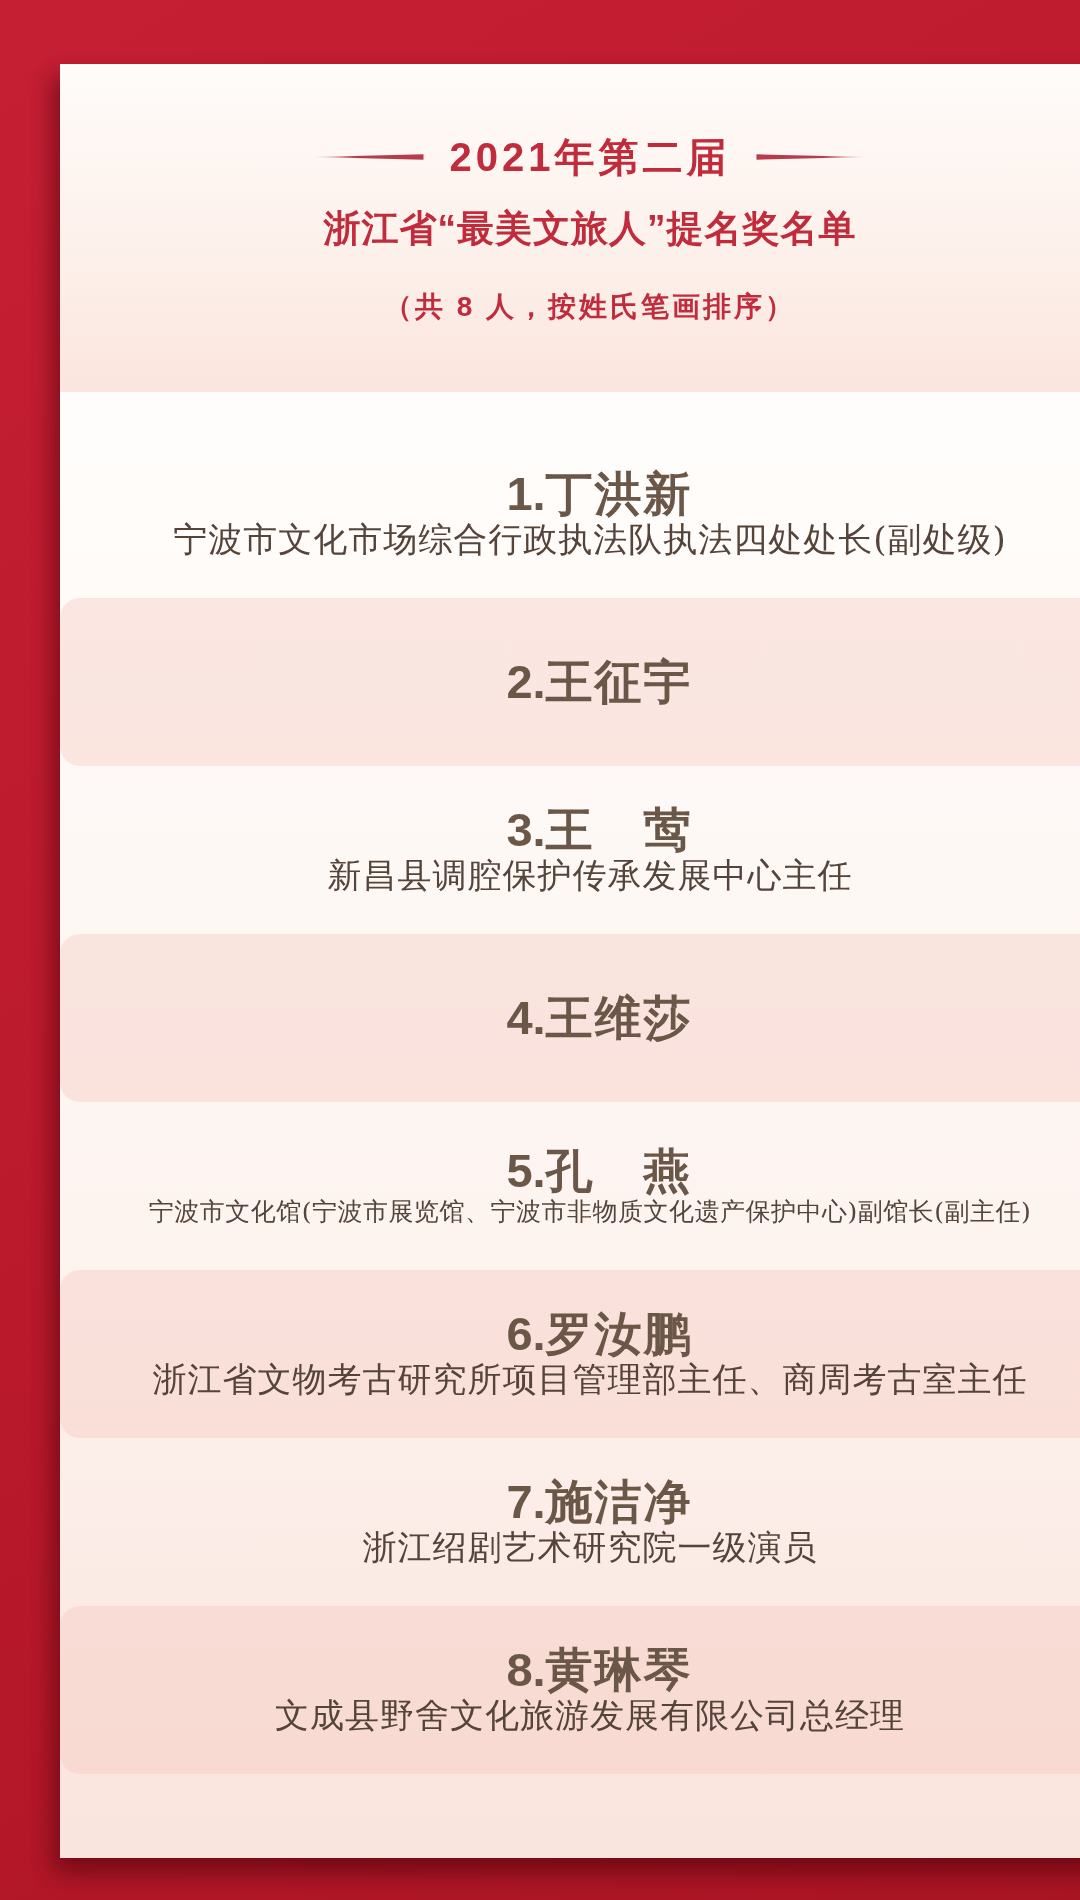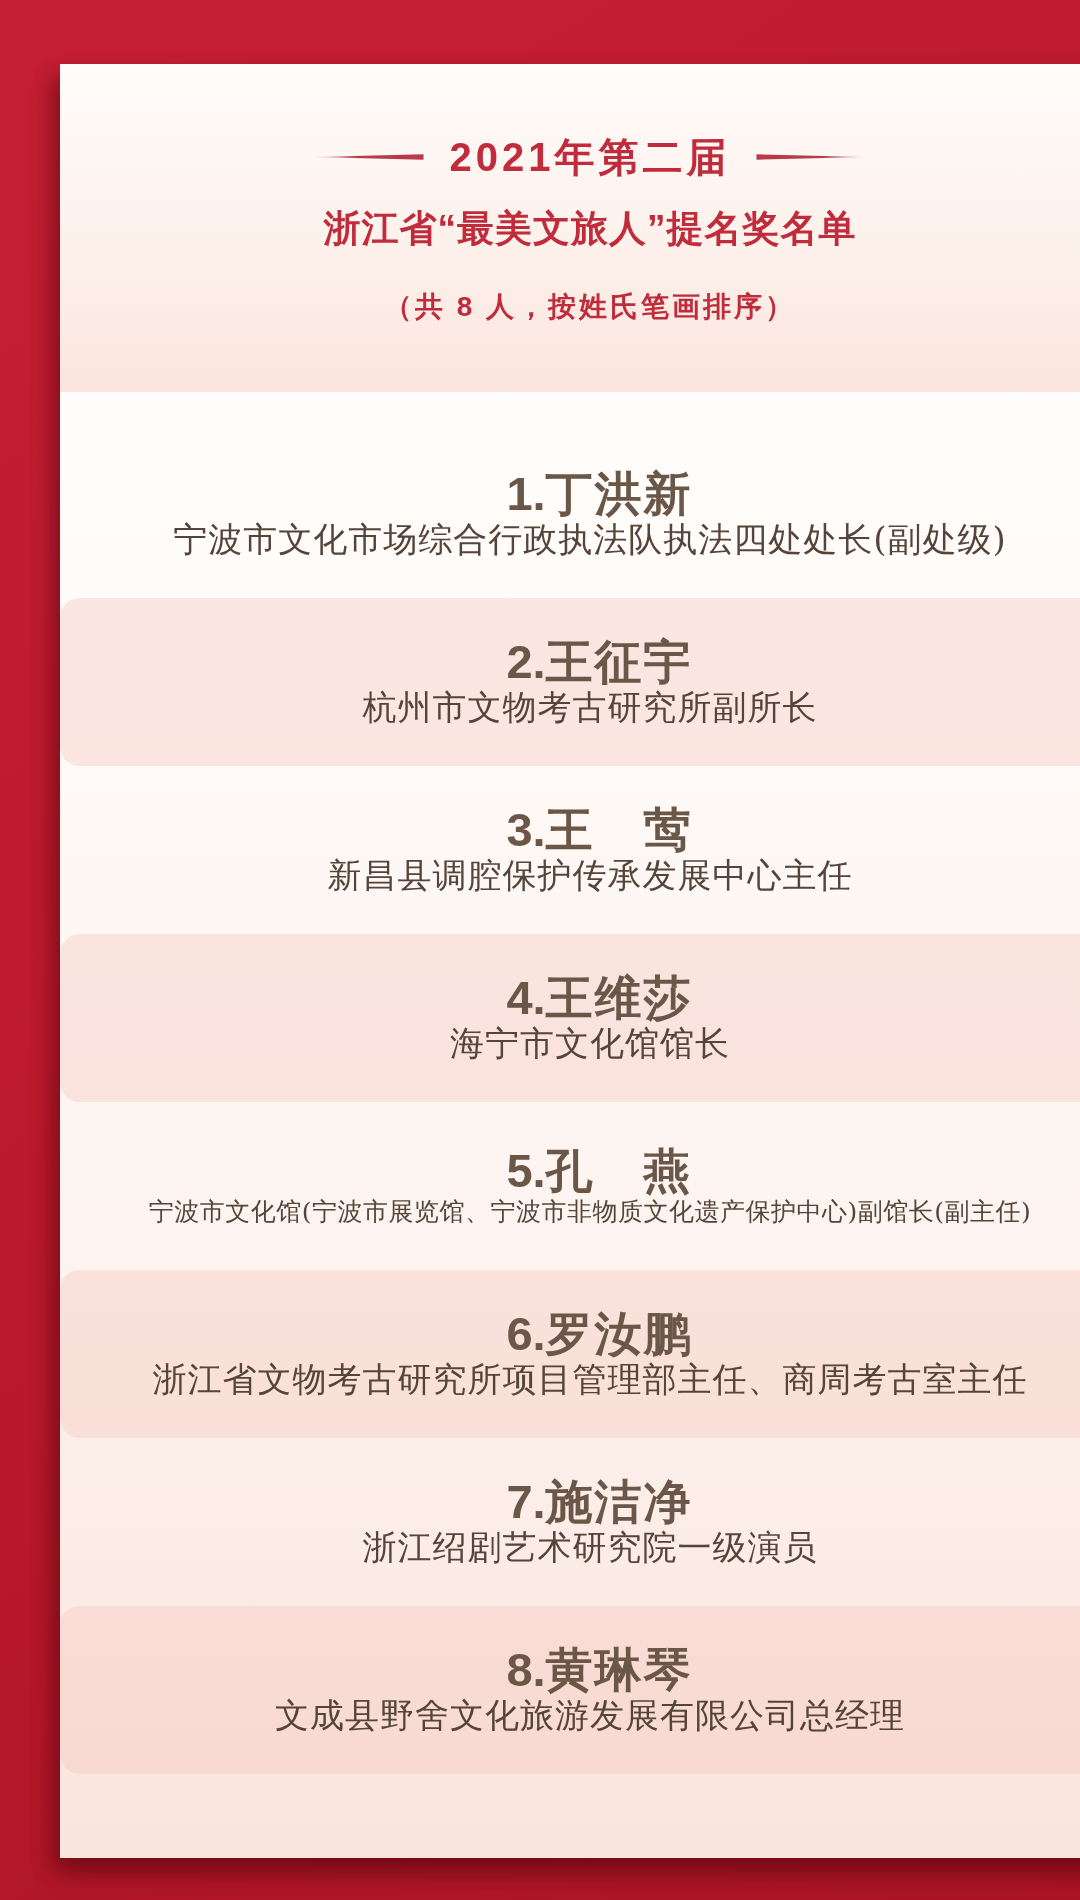--- a/index.html
+++ b/index.html
@@ -108,29 +108,27 @@
       </svg>
     </div>
 
     <div class="nominee-list">
         <div class="row">
     <div class="row-name"><span class="row-num">1.</span><span class="row-name-text">丁洪新</span></div>
     <div class="row-title">宁波市文化市场综合行政执法队执法四处处长(副处级)</div>
   </div>
         <div class="row alt">
     <div class="row-name"><span class="row-num">2.</span><span class="row-name-text">王征宇</span></div>
-    <div class="row-title">杭州市文物考古研究所副所长</div>
   </div>
         <div class="row">
     <div class="row-name"><span class="row-num">3.</span><span class="row-name-text">王　莺</span></div>
     <div class="row-title">新昌县调腔保护传承发展中心主任</div>
   </div>
         <div class="row alt">
     <div class="row-name"><span class="row-num">4.</span><span class="row-name-text">王维莎</span></div>
-    <div class="row-title">海宁市文化馆馆长</div>
   </div>
         <div class="row">
     <div class="row-name"><span class="row-num">5.</span><span class="row-name-text">孔　燕</span></div>
     <div class="row-title small">宁波市文化馆(宁波市展览馆、宁波市非物质文化遗产保护中心)副馆长(副主任)</div>
   </div>
         <div class="row alt">
     <div class="row-name"><span class="row-num">6.</span><span class="row-name-text">罗汝鹏</span></div>
     <div class="row-title">浙江省文物考古研究所项目管理部主任、商周考古室主任</div>
   </div>
         <div class="row">

